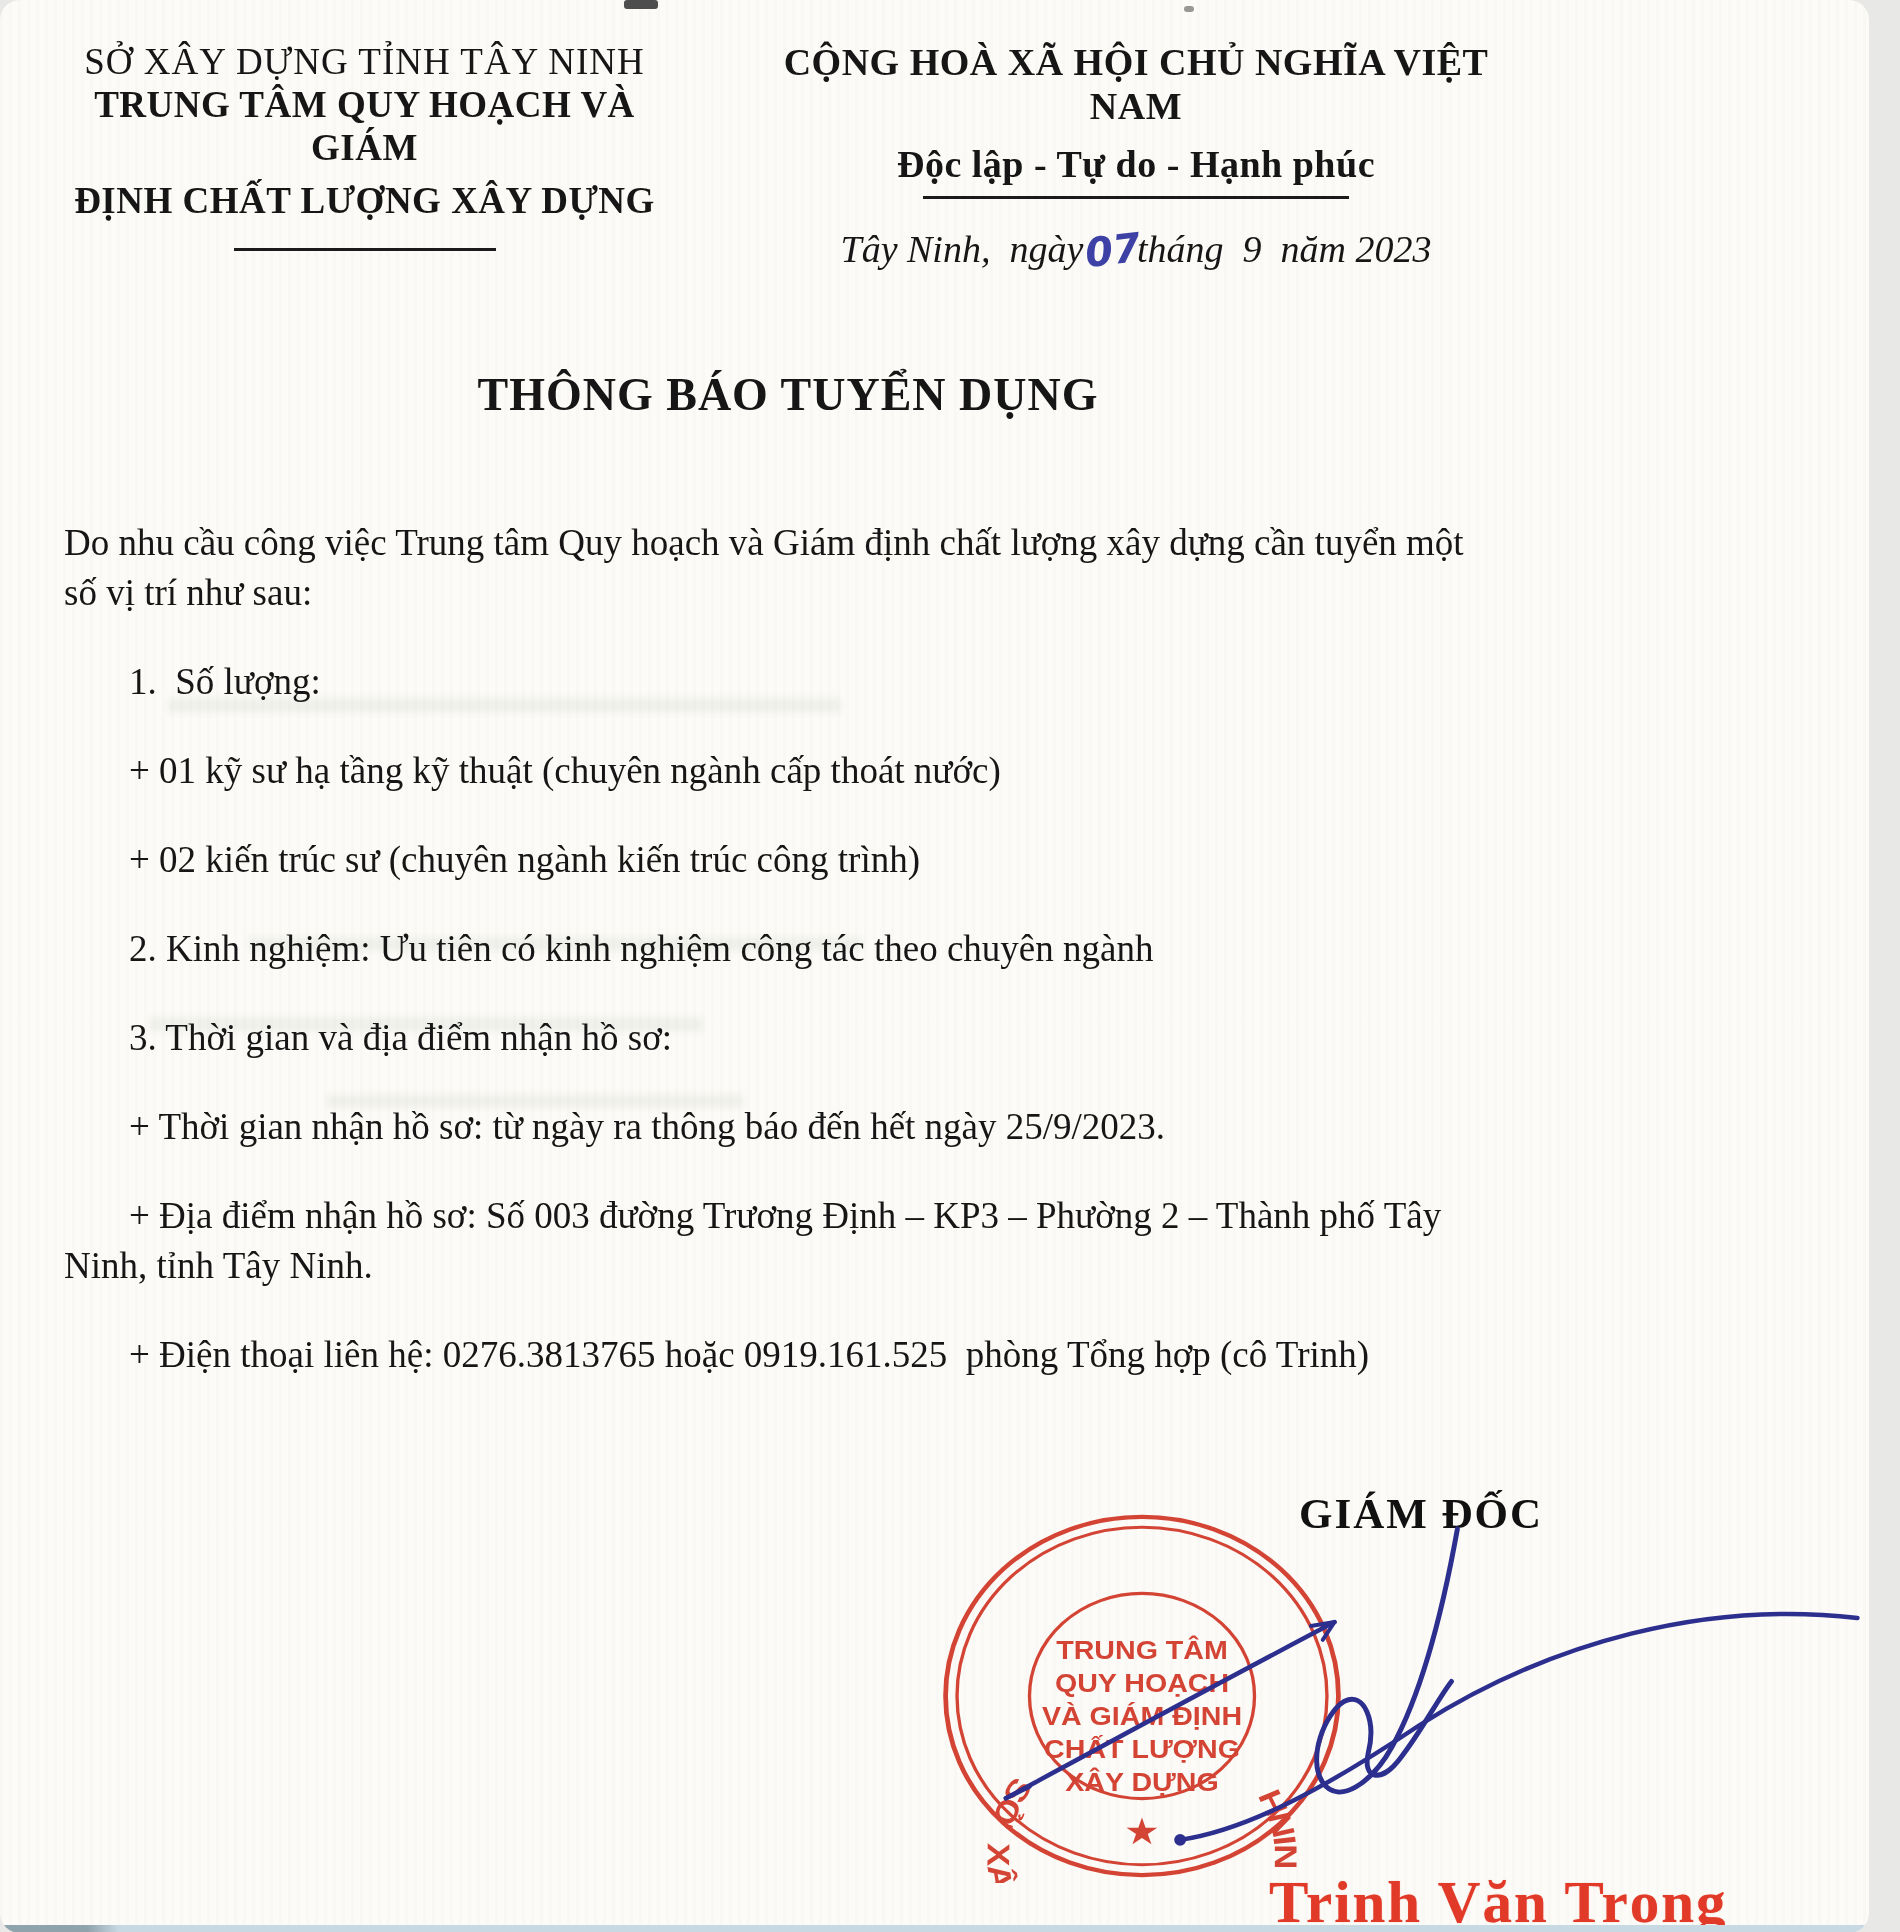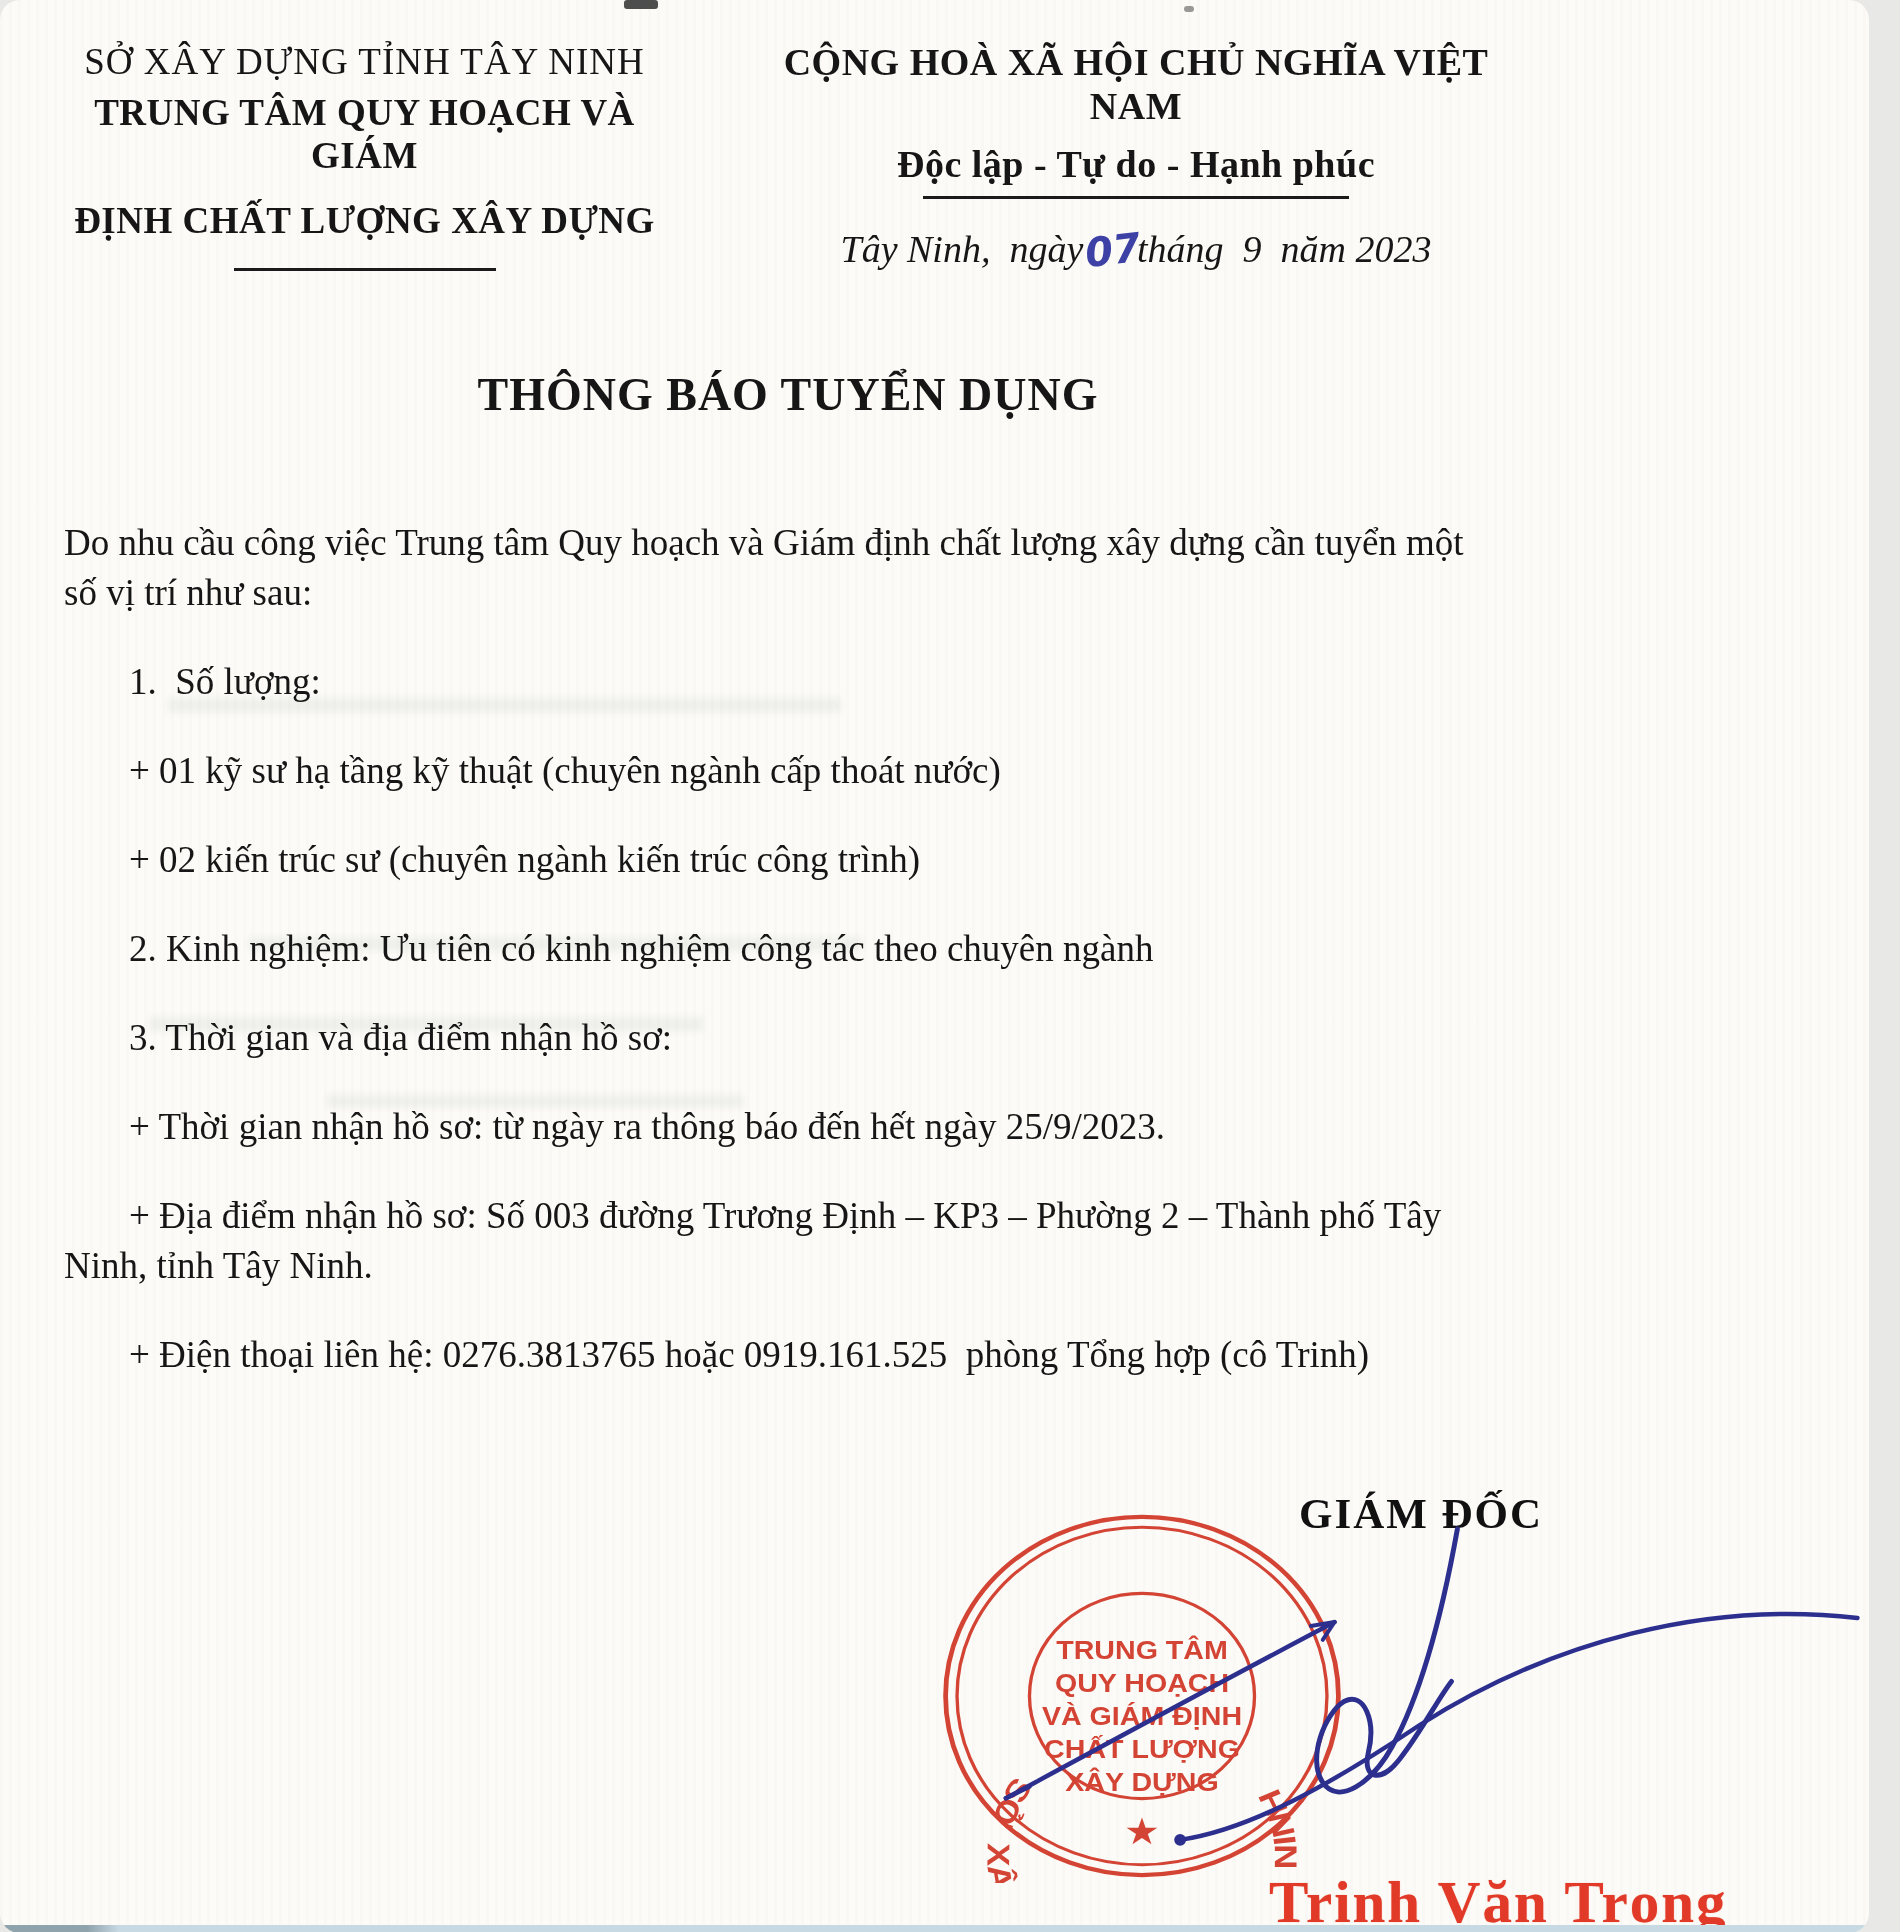--- a/index.html
+++ b/index.html
@@ -6,22 +6,22 @@
   .page{
     position:relative;width:1869px;height:1933px;overflow:hidden;
     background:#fcfbf7;
     background-image:repeating-linear-gradient(90deg, rgba(120,120,110,0.025) 0 3px, rgba(255,255,255,0) 3px 9px);
     font-family:"Liberation Serif","DejaVu Serif",serif;color:#161616;border-radius:20px;
   }
   
   .hdr-left{position:absolute;left:38px;top:40px;width:653px;text-align:center;}
   .hdr-left .l1{font-size:37px;letter-spacing:1px;}
   .hdr-left .l2,.hdr-left .l3{font-size:37px;font-weight:bold;letter-spacing:0.5px;}
-  .hdr-left .l2{margin-top:8px;}
-  .hdr-left .l3{margin-top:22px;}
+  .hdr-left .l2{margin-top:0;}
+  .hdr-left .l3{margin-top:10px;}
   .rule-left{width:262px;height:3px;background:#1b1b1b;margin:26px auto 0;}
   .hdr-right{position:absolute;left:750px;top:40px;width:772px;text-align:center;}
   .hdr-right .l1{font-size:38px;font-weight:bold;letter-spacing:0.5px;}
   .hdr-right .l2{font-size:38px;font-weight:bold;margin-top:14px;letter-spacing:0.5px;}
   .rule-right{width:426px;height:3px;background:#1b1b1b;margin:10px auto 0;}
   .dateline{margin-top:26px;font-size:38px;font-style:italic;white-space:nowrap;}
   .day-hand{
     display:inline-block;color:#3d41a6;font-family:"DejaVu Sans",sans-serif;
     font-style:italic;font-weight:bold;font-size:40px;transform:rotate(-7deg);
     margin:0 -4px 0 2px;position:relative;top:2px;

